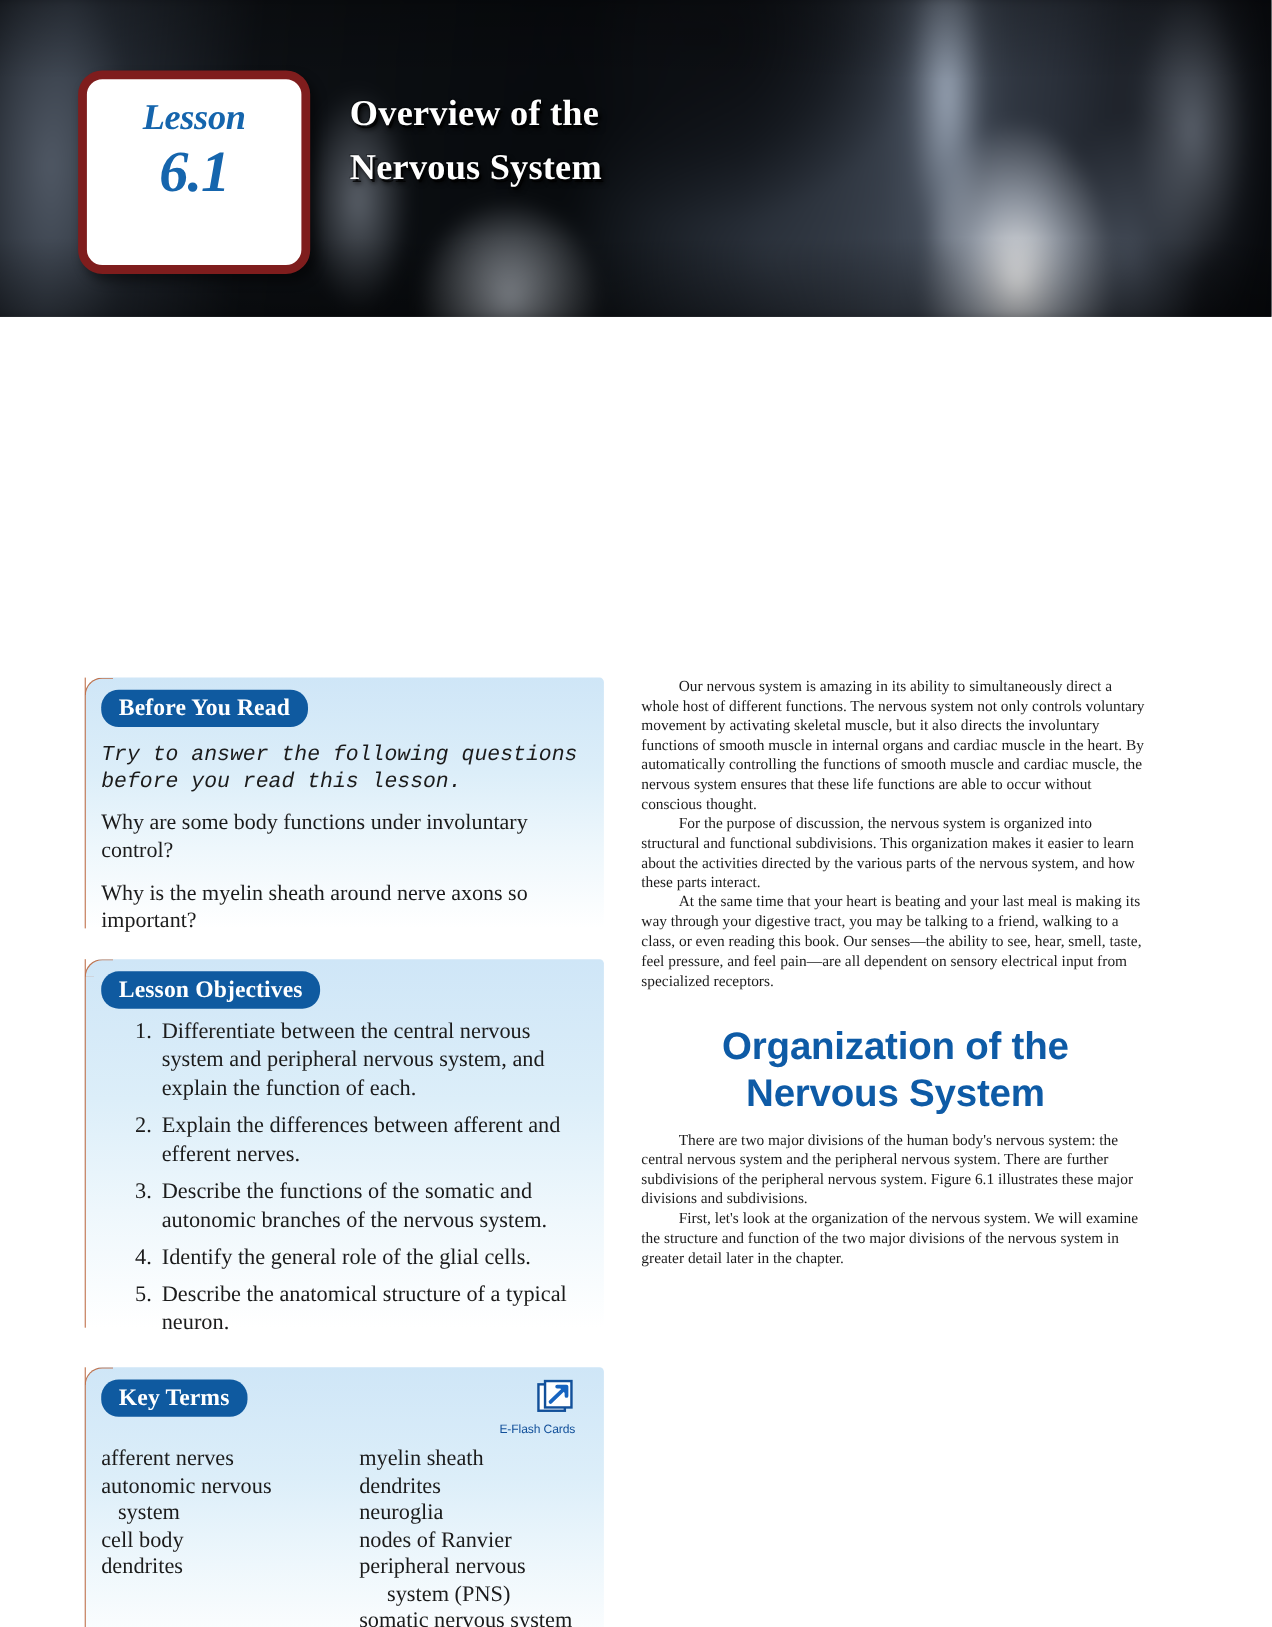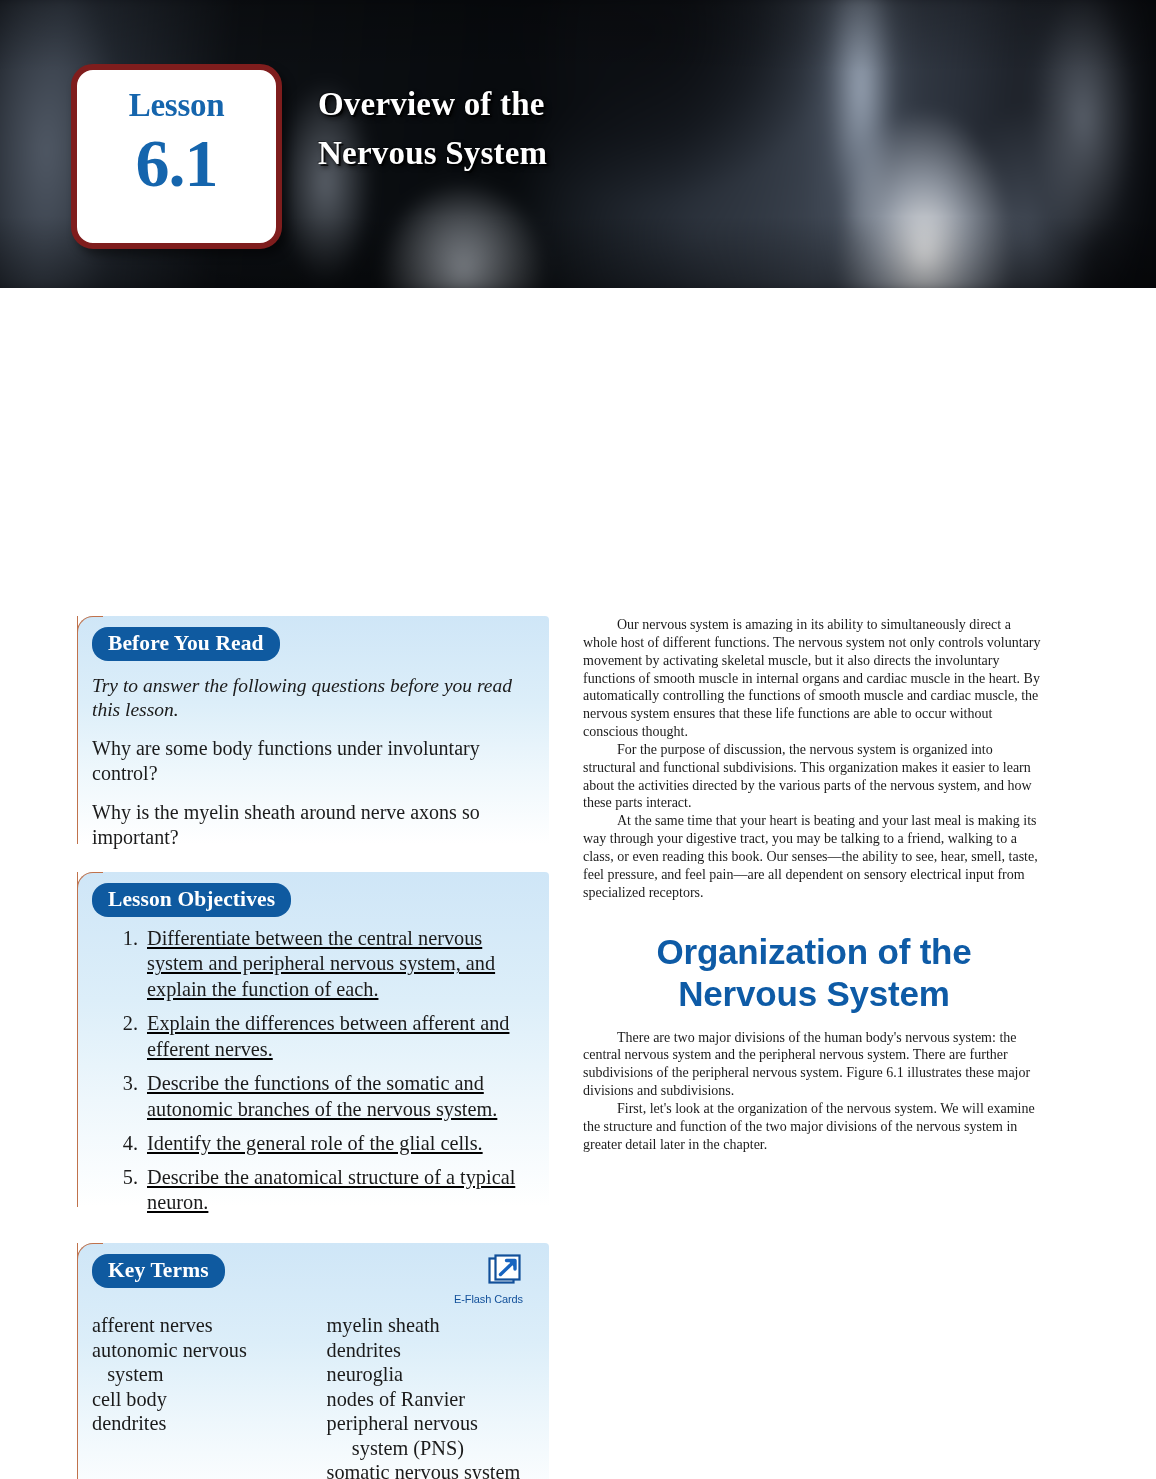--- a/index.html
+++ b/index.html
@@ -44,39 +44,40 @@
   #banner .vignette {
     position: absolute; inset: 0;
     background: linear-gradient(to bottom, rgba(0,0,0,0.25) 0%, rgba(0,0,0,0) 25%, rgba(0,0,0,0) 75%, rgba(0,0,0,0.35) 100%);
   }
 
   #lesson-badge {
     position: absolute;
     left: 71px; top: 64px;
     width: 211px; height: 185px;
     background: #ffffff;
-    border: 6px solid #7f1d1d;
+    border: 8px solid #7f1d1d;
     border-radius: 22px;
     box-shadow: 5px 6px 10px rgba(0,0,0,0.45);
     text-align: center;
     z-index: 4;
+    font-style: italic;
   }
   #lesson-badge .lesson-word {
     font-family: "Liberation Serif", serif;
     font-weight: bold;
     font-size: 33px;
     color: #1565ad;
     letter-spacing: -0.3px;
     margin-top: 19px;
     line-height: 1;
   }
   #lesson-badge .lesson-num {
     font-family: "Liberation Serif", serif;
     font-weight: bold;
-    font-size: 68px;
+    font-size: 53px;
     color: #1565ad;
     line-height: 1;
     margin-top: 7px;
     letter-spacing: -1px;
   }
 
   #banner-title {
     position: absolute;
     left: 318px; top: 80px;
     z-index: 4;
@@ -151,21 +152,21 @@
     font-family: "Liberation Serif", serif;
     font-weight: bold;
     font-size: 21.5px;
     padding: 5px 16px 6px 16px;
     border-radius: 16px;
     letter-spacing: 0.1px;
     line-height: 1.05;
   }
 
   .fb-italic {
-    font-family: Liberation Serif, serif;
+    font-family: Liberation Mono, monospace;
     font-style: italic;
     font-size: 19.5px;
     color: #1b1b1b;
     line-height: 1.27;
     margin: 13px 0 0 0;
   }
   .fb-q {
     font-family: "Liberation Serif", serif;
     font-size: 20px;
     color: #1b1b1b;
@@ -287,21 +288,21 @@
         <div class="fb-rule"></div>
         <div class="fb-rule-top"></div>
         <div class="fb-inner">
           <div class="fb-pill">Before You Read</div>
           <p class="fb-italic">Try to answer the following questions before you read this lesson.</p>
           <p class="fb-q">Why are some body functions under involuntary control?</p>
           <p class="fb-q">Why is the myelin sheath around nerve axons so important?</p>
         </div>
       </div>
 
-      <div class="feature-box" id="lesson-objectives-box" style="margin-top:28px; height:335px;text-decoration:underline;">
+      <div class="feature-box" id="lesson-objectives-box" style="margin-top:28px; height:335px;">
         <div class="fb-bg"></div>
         <div class="fb-rule"></div>
         <div class="fb-rule-top"></div>
         <div class="fb-inner">
           <div class="fb-pill">Lesson Objectives</div>
           <ol class="objectives">
             <li>Differentiate between the central nervous system and peripheral nervous system, and explain the function of each.</li>
             <li>Explain the differences between afferent and efferent nerves.</li>
             <li>Describe the functions of the somatic and autonomic branches of the nervous system.</li>
             <li>Identify the general role of the glial cells.</li>

